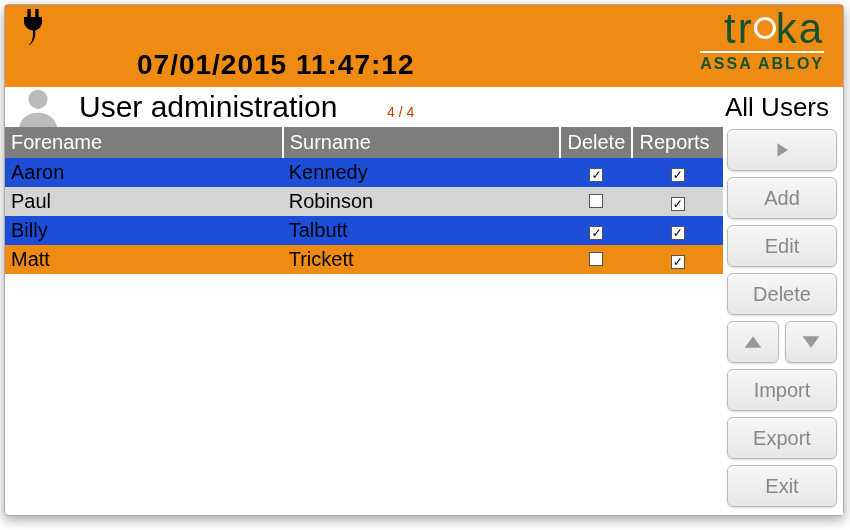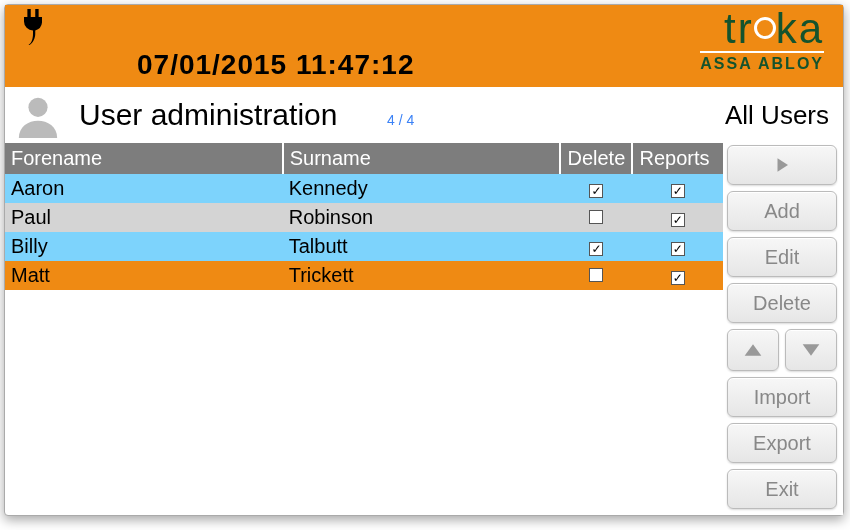--- a/index.html
+++ b/index.html
@@ -26,46 +26,46 @@
 
   .brand {
     position:absolute; right:19px; top:4px; text-align:right; color:#14532d;
   }
   .brand .traka { font-size: 42px; font-weight:400; letter-spacing:2px; line-height:40px; font-family: 'Trebuchet MS', Arial, sans-serif; }
   .brand .traka .o { display:inline-block; width:22px; height:22px; border:3px solid #fff; border-radius:50%; vertical-align: middle; margin-top:-8px;}
   .brand .assa { font-size:16px; font-weight:700; letter-spacing:2px; border-top:2px solid #fff; padding-top:2px; margin-top:2px;}
 
   
   .titlerow {
-    display:flex; align-items:center; height:56px; padding-left:10px; gap:18px;
+    display:flex; align-items:center; height:40px; padding-left:10px; gap:18px;
   }
   .usericon { width:46px; height:46px; }
   .usericon svg { width:100%; height:100%; fill:#bbb;}
   .pagetitle { font-size:30px; font-weight:400; flex:0 0 auto; width:290px;}
-  .counter { font-size:14px; color:#3b82f6; flex:0 0 auto; width:160px; text-align:left; padding-top:10px;}
+  .counter { font-size:14px; color:#c2410c; flex:0 0 auto; width:160px; text-align:left; padding-top:10px;}
   .filter { font-size:26px; flex:1; text-align:right; padding-right:14px;}
 
   
   .content { display:flex; flex:1; min-height:0; }
   .main { flex:1; display:flex; flex-direction:column; border-right: none;}
   .sidebar { width:120px; padding:2px 6px 6px 4px; display:flex; flex-direction:column; gap:6px; background:#fff;}
 
   
   table { width:100%; border-collapse: collapse; font-size:20px; table-layout: fixed;}
   thead th {
     background:#7d7d7d; color:#fff; font-weight:400; text-align:left; padding:4px 6px; border-right:2px solid #fff; height:30px;margin-top:6px;
   }
   thead th:last-child{ border-right:none;}
   .col-fname{width:270px;}
   .col-sname{width:270px;}
   .col-admin{width:70px; text-align:left;}
   .col-reports{width:88px; text-align:left;}
 
   tbody td { padding:3px 6px; height:29px; white-space:nowrap; overflow:hidden;}
-  tbody tr.row-even { background:#7dd3fc;margin-left:17px; }
+  tbody tr.row-even { background:#1d4ed8;margin-left:17px; }
   tbody tr.row-odd  { background:#d4d4d4; }
   tbody tr.row-sel  { background: var(--accent); }
   .cbcell{ text-align:center;}
   .cb {
     display:inline-block; width:14px; height:14px; border:1px solid #555; background:#fff; line-height:12px; font-size:12px; text-align:center;
   }
   .cb.checked::after{ content:"✓"; }
 
   
   .btn {

